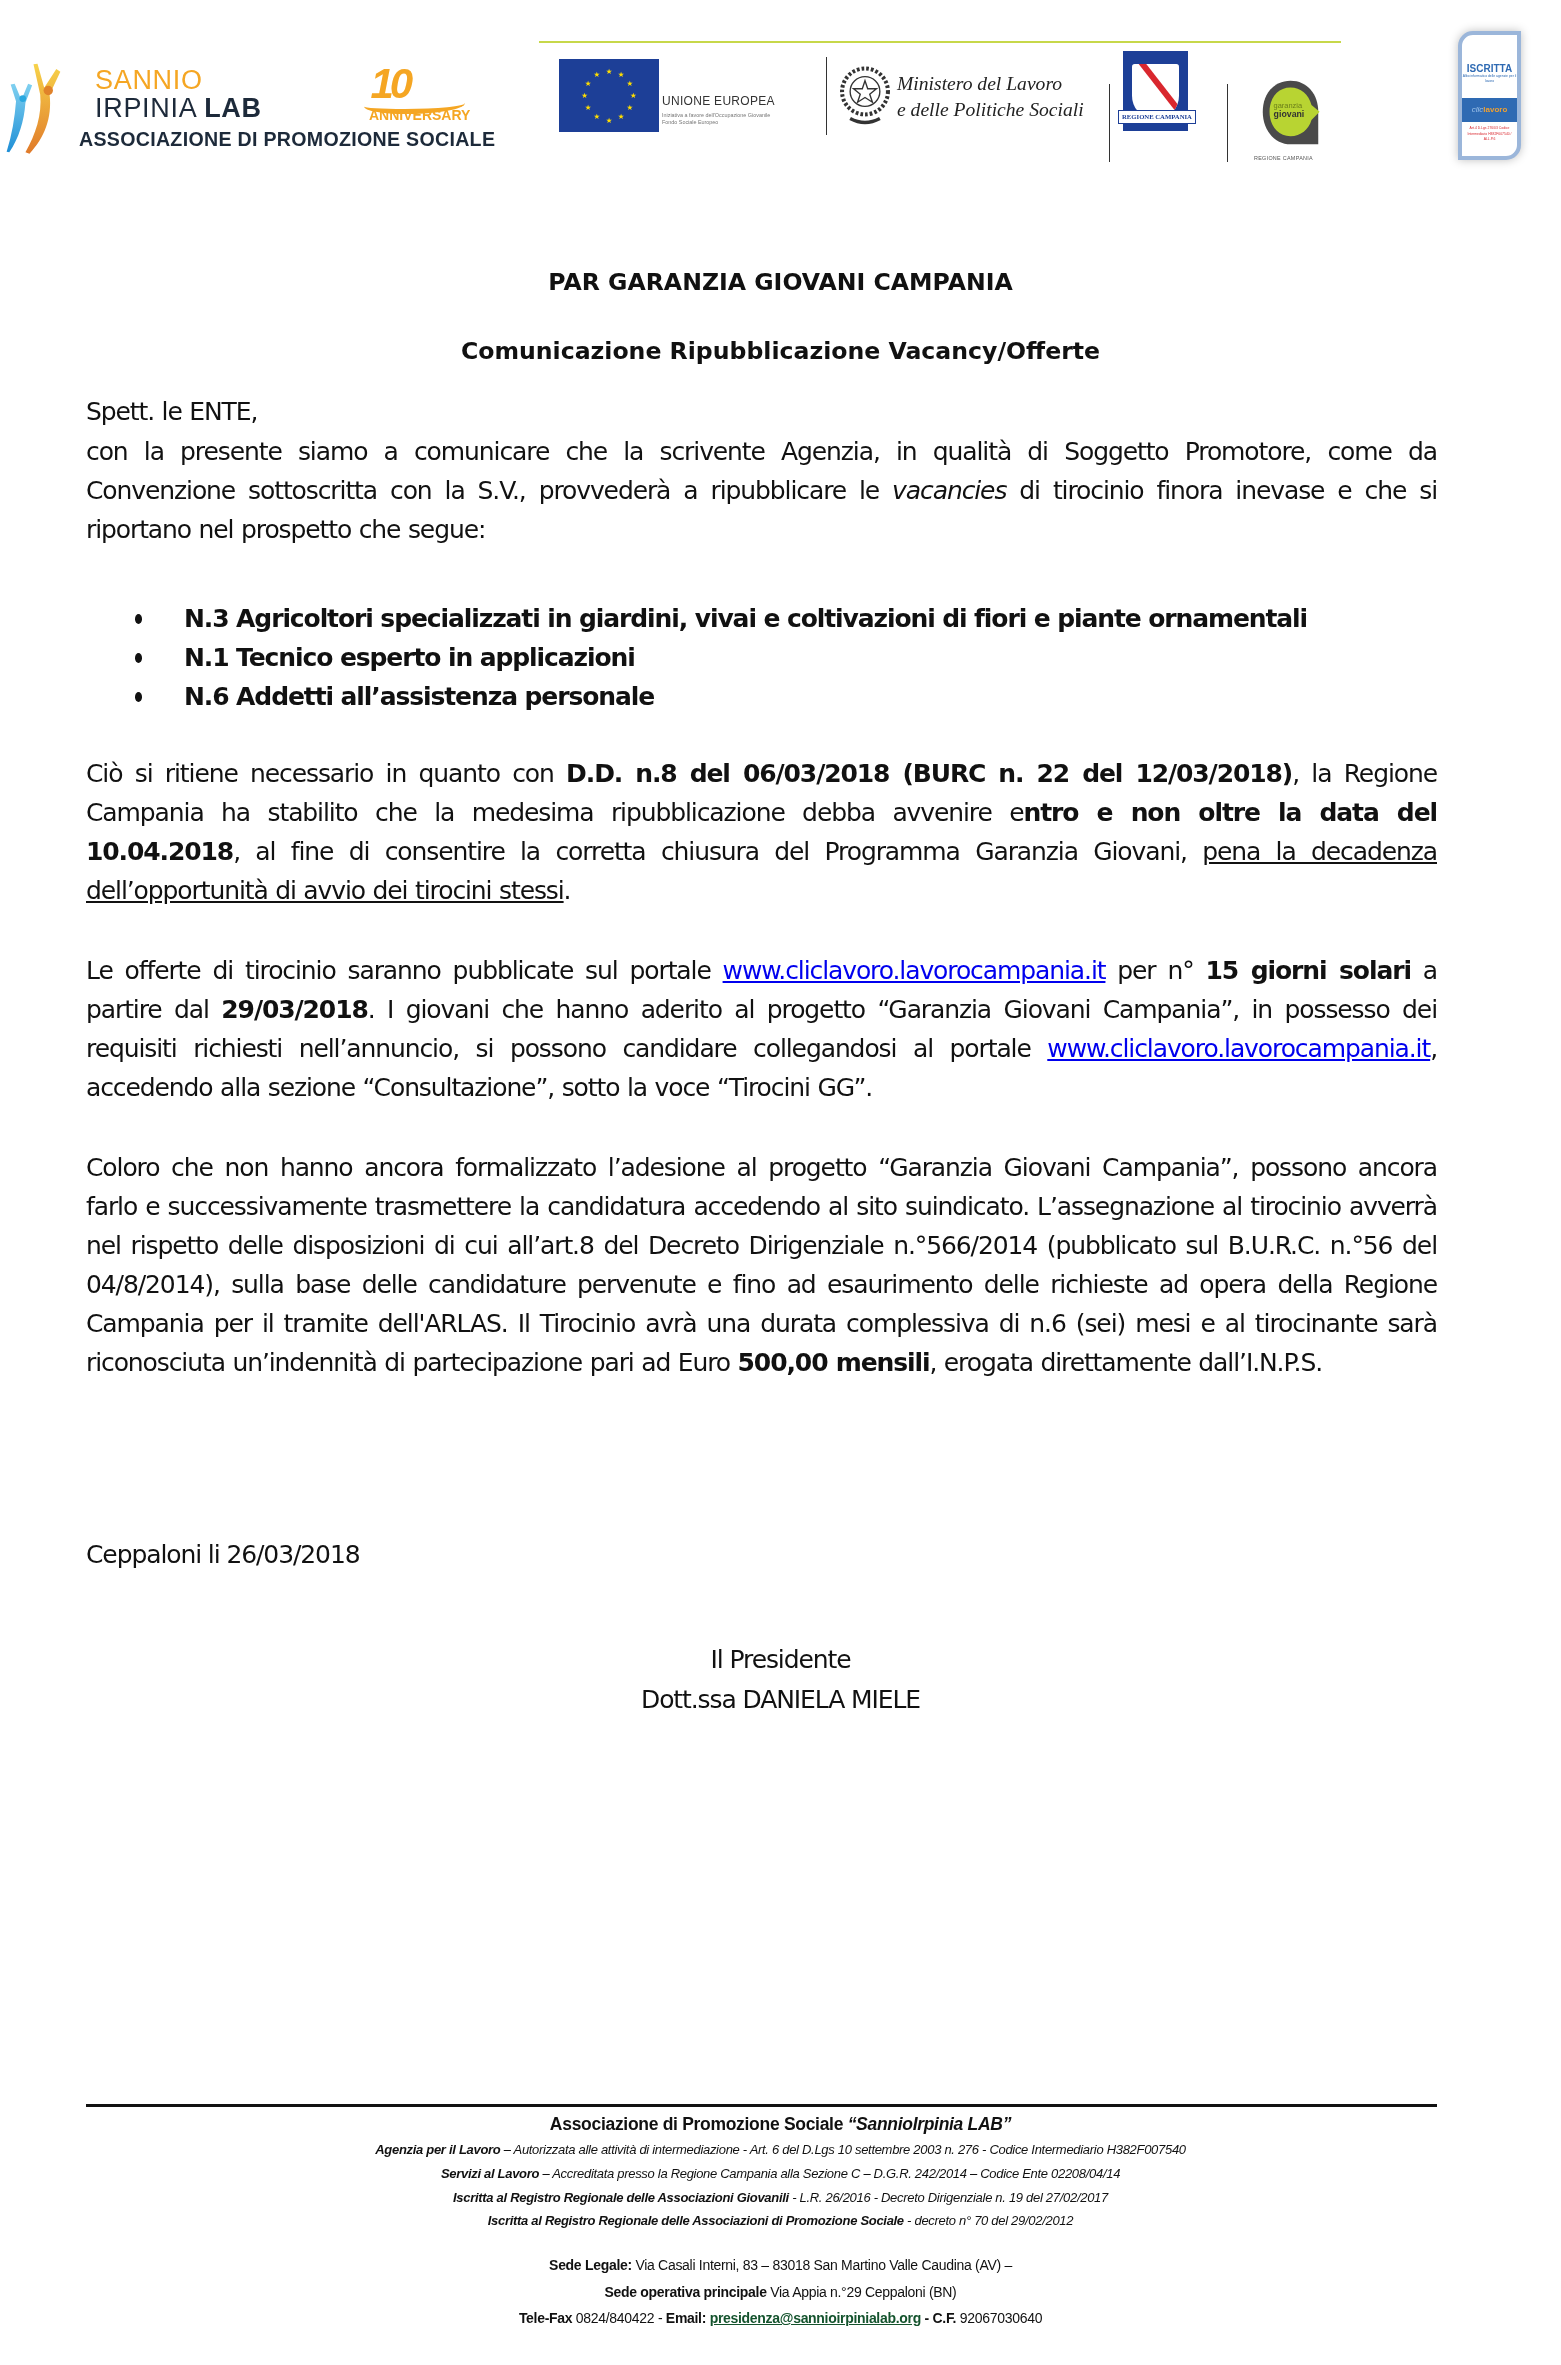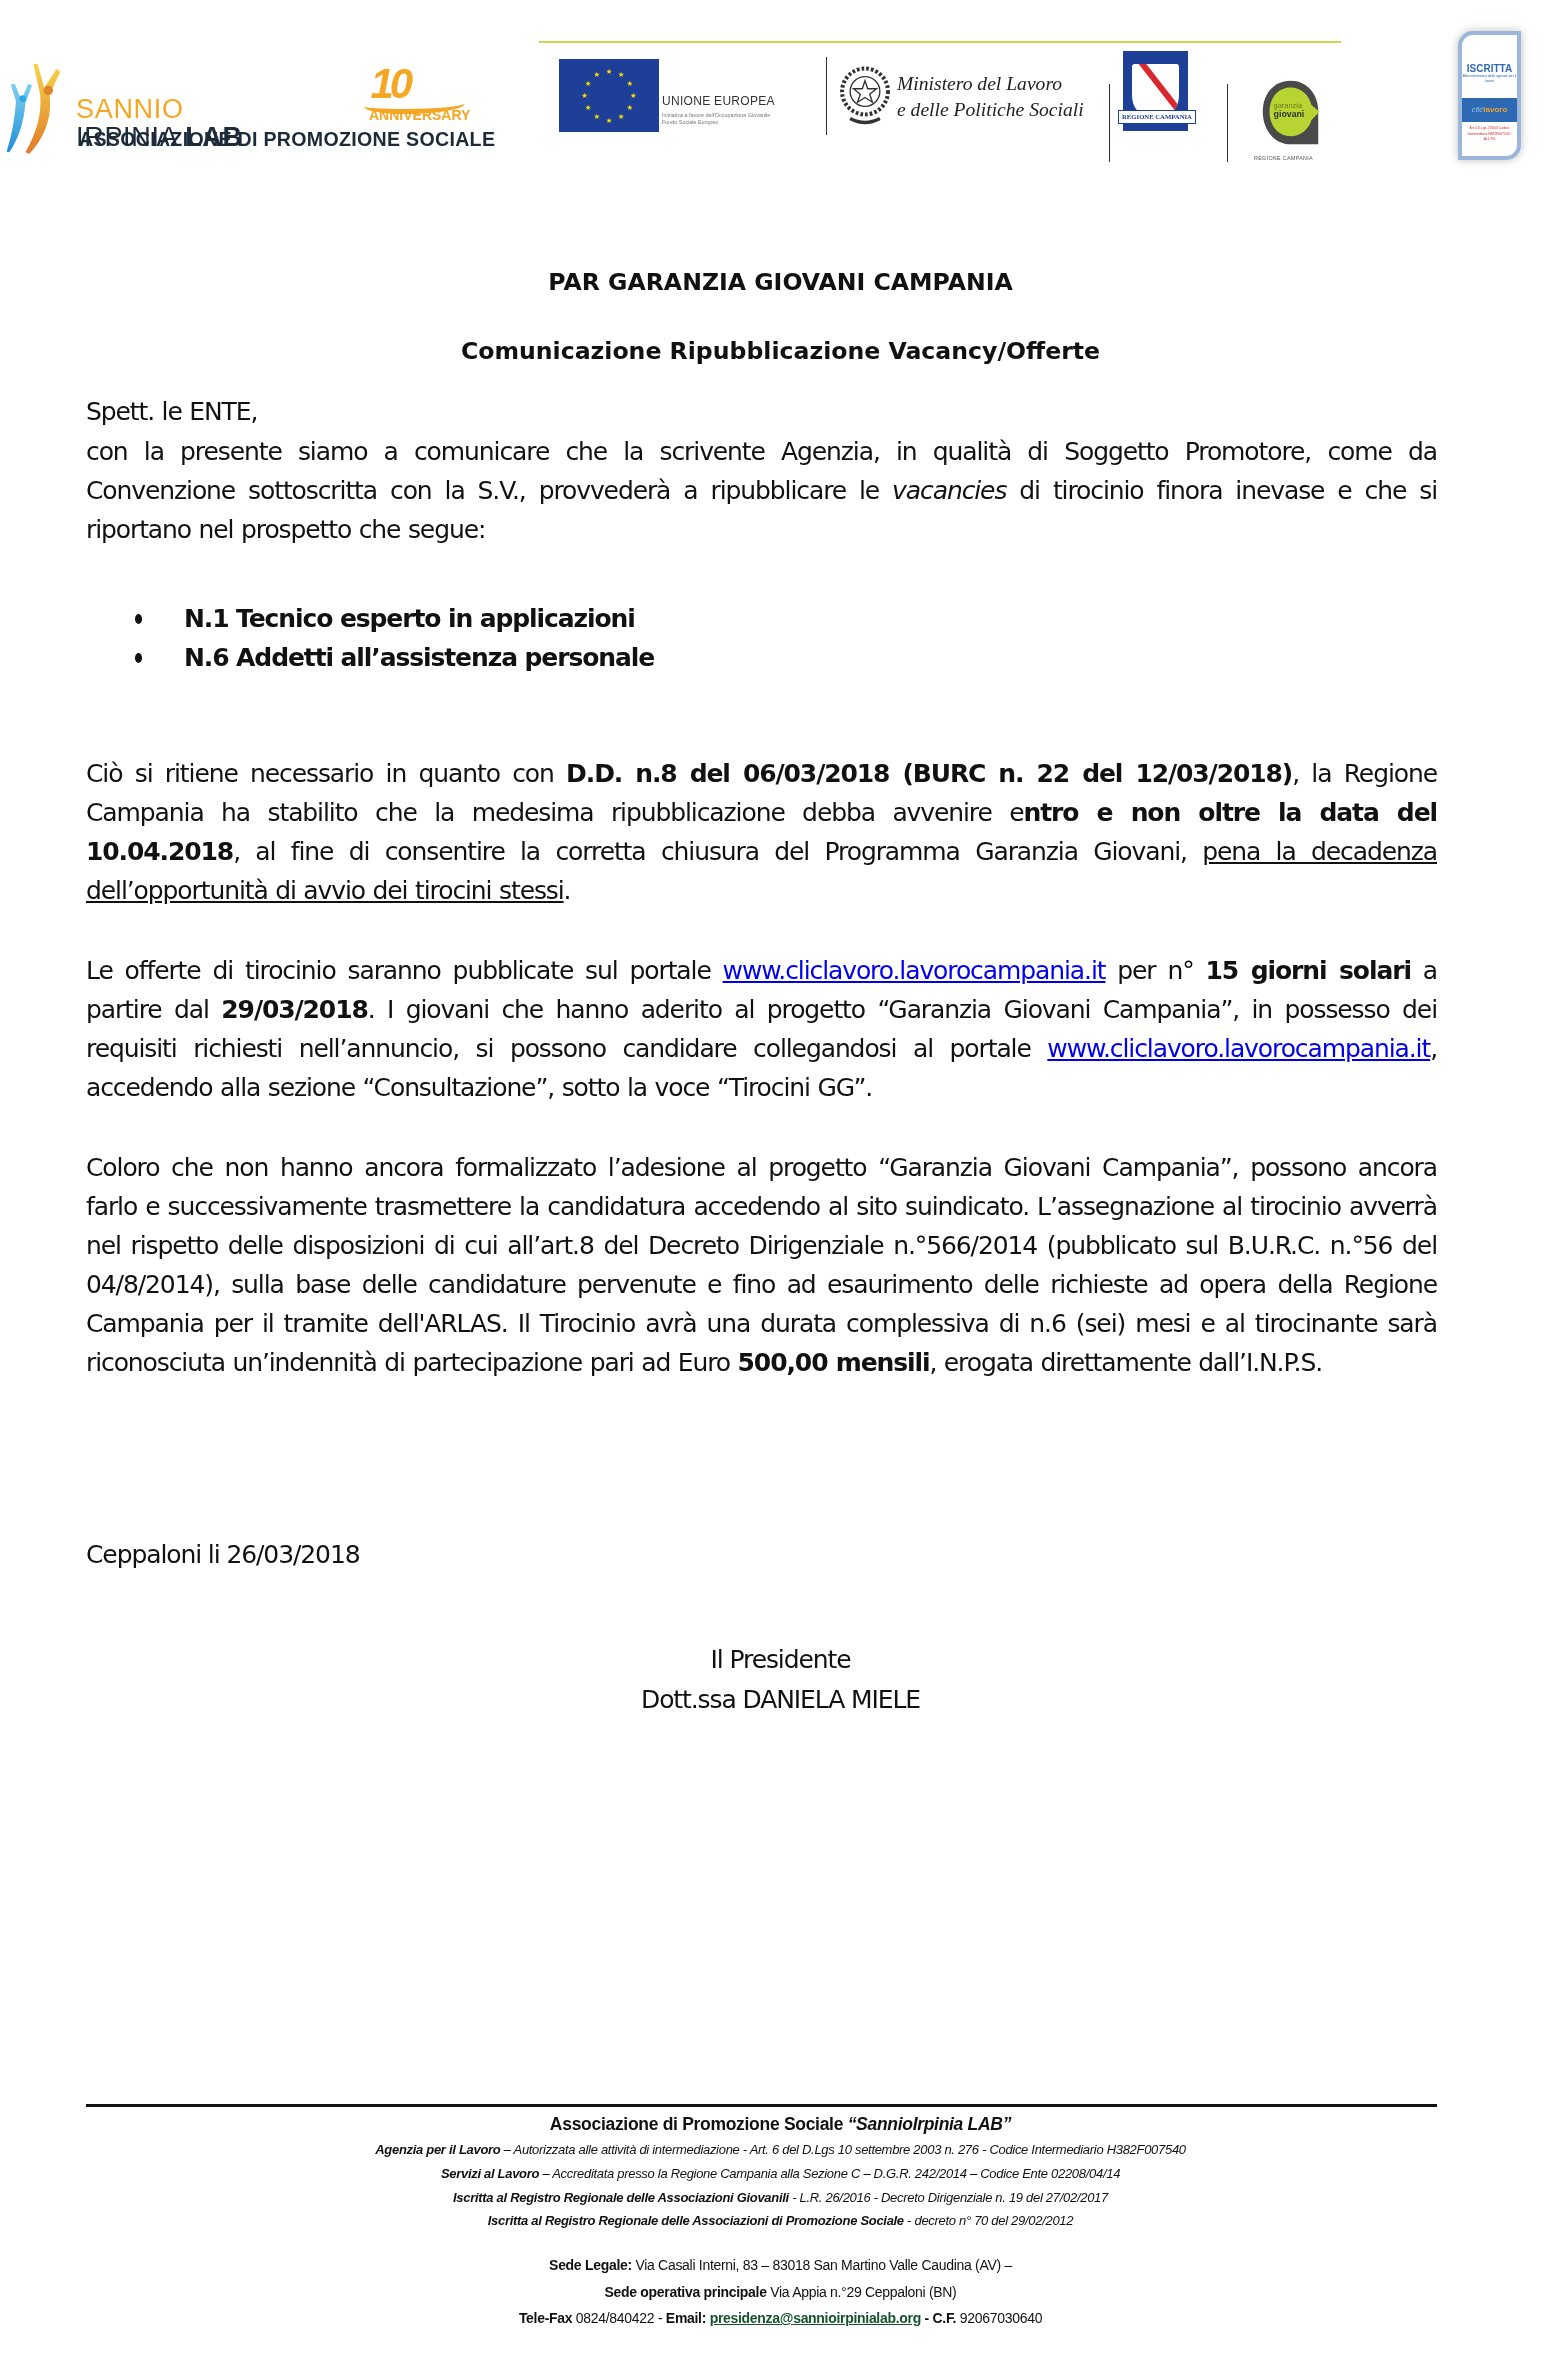--- a/index.html
+++ b/index.html
@@ -1,21 +1,21 @@
 <!DOCTYPE html>
 <html style="font-size:10.8px"><head>
 <meta charset="utf-8">
 <style>
   html, body { margin: 0; padding: 0; background: #ffffff; }
   body { width: 1561px; height: 2366px; position: relative; overflow: hidden; font-family: "DejaVu Sans", sans-serif; color: #111; }
 
   
   .hdr { position: absolute; top: 0; left: 0; width: 1561px; height: 189px; }
   .logo-sil { position: absolute; left: 5.4px; top: 61px; width: 61px; height: 94px; }
-  .sil-text { position: absolute; left: 76px; top: 66px; font-family: "Liberation Sans", sans-serif; margin-top: 29px; }
+  .sil-text { position: absolute; left: 95px; top: 66px; font-family: "Liberation Sans", sans-serif; }
   .sil-l1 { font-size: 27px; color: #f5a623; letter-spacing: 0.7px; line-height: 28px; }
   .sil-l2 { font-size: 27px; color: #1d2a3a; letter-spacing: 0.7px; line-height: 28px; }
   .sil-l2 b { font-weight: 700; }
   .sil-l3 { position: absolute; left: 79px; top: 128px; font-family: "Liberation Sans", sans-serif; font-size: 19.6px; font-weight: 700; color: #1d2a3a; letter-spacing: 0.3px; white-space: nowrap; }
   .anniv { position: absolute; left: 357px; top: 65px; width: 135px; height: 61px; }
   .anniv-num { position: absolute; left: 13.5px; top: -5.4px; font-family: "Liberation Sans", sans-serif; font-weight: 700; font-style: italic; font-size: 42px; color: #f5a623; letter-spacing: -4px; }
   .anniv-swoosh { position: absolute; left: 6.7px; top: 30px; width: 101px; height: 13.5px; border-bottom: 5.4px solid #f5a623; border-radius: 0 0 60% 40%; }
   .anniv-txt { position: absolute; left: 12px; top: 42px; font-family: "Liberation Sans", sans-serif; font-weight: 700; font-size: 14px; color: #f5a623; letter-spacing: 0px; }
 
   .green-line { position: absolute; left: 539px; top: 41px; width: 802px; height: 2px; background: #c7d84a; }
@@ -156,20 +156,21 @@
   </div>
 </div>
 
 <div class="title" style="top:268px;">PAR GARANZIA GIOVANI CAMPANIA</div>
 <div class="title" style="top:337px;">Comunicazione Ripubblicazione Vacancy/Offerte</div>
 
 <div class="para" style="top:392px;">Spett. le ENTE,</div>
 <div class="para" style="top:432px;"><span>con la presente siamo a comunicare che la scrivente Agenzia, in qualità di Soggetto Promotore, come da Convenzione sottoscritta con la S.V., provvederà a ripubblicare le </span><i>vacancies</i><span> di tirocinio finora inevase e che si riportano nel prospetto che segue:</span></div>
 
 <ul class="bullets">
+  <li><span class="dot"></span><span>N.3 Agricoltori specializzati in giardini, vivai e coltivazioni di fiori e piante ornamentali</span></li>
   <li><span class="dot"></span><span>N.1 Tecnico esperto in applicazioni</span></li>
   <li><span class="dot"></span><span>N.6 Addetti all’assistenza personale</span></li>
 </ul>
 
 <div class="para" style="top:754px;"><span>Ciò si ritiene necessario in quanto con </span><b>D.D. n.8 del 06/03/2018 (BURC n. 22 del 12/03/2018)</b><span>, la Regione Campania ha stabilito che la medesima ripubblicazione debba avvenire e</span><b>ntro e non oltre la data del 10.04.2018</b><span>, al fine di consentire la corretta chiusura del Programma Garanzia Giovani, </span><span class="ul">pena la decadenza dell’opportunità di avvio dei tirocini stessi</span><span>.</span></div>
 
 <div class="para" style="top:951px;"><span>Le offerte di tirocinio saranno pubblicate sul  portale  </span><a class="lnk">www.cliclavoro.lavorocampania.it</a><span> per n° </span><b>15 giorni solari</b><span> a  partire dal </span><b>29/03/2018</b><span>. I giovani che hanno aderito al progetto “Garanzia Giovani Campania”, in possesso dei requisiti richiesti nell’annuncio, si possono candidare collegandosi al portale </span><a class="lnk">www.cliclavoro.lavorocampania.it</a><span>, accedendo alla sezione “Consultazione”, sotto la voce “Tirocini GG”.</span></div>
 
 <div class="para" style="top:1148px;"><span>Coloro che non  hanno  ancora formalizzato l’adesione al progetto “Garanzia Giovani Campania”, possono ancora farlo e successivamente trasmettere la candidatura accedendo al sito suindicato. L’assegnazione al tirocinio avverrà nel rispetto delle disposizioni di cui all’art.8 del Decreto Dirigenziale n.°566/2014 (pubblicato sul B.U.R.C. n.°56 del 04/8/2014), sulla base delle candidature pervenute e fino ad esaurimento delle richieste ad opera della Regione Campania per il tramite dell'ARLAS. Il Tirocinio avrà una durata complessiva di n.6 (sei) mesi e al tirocinante sarà riconosciuta un’indennità di partecipazione pari ad Euro </span><b>500,00 mensili</b><span>, erogata direttamente dall’I.N.P.S.</span></div>
 

